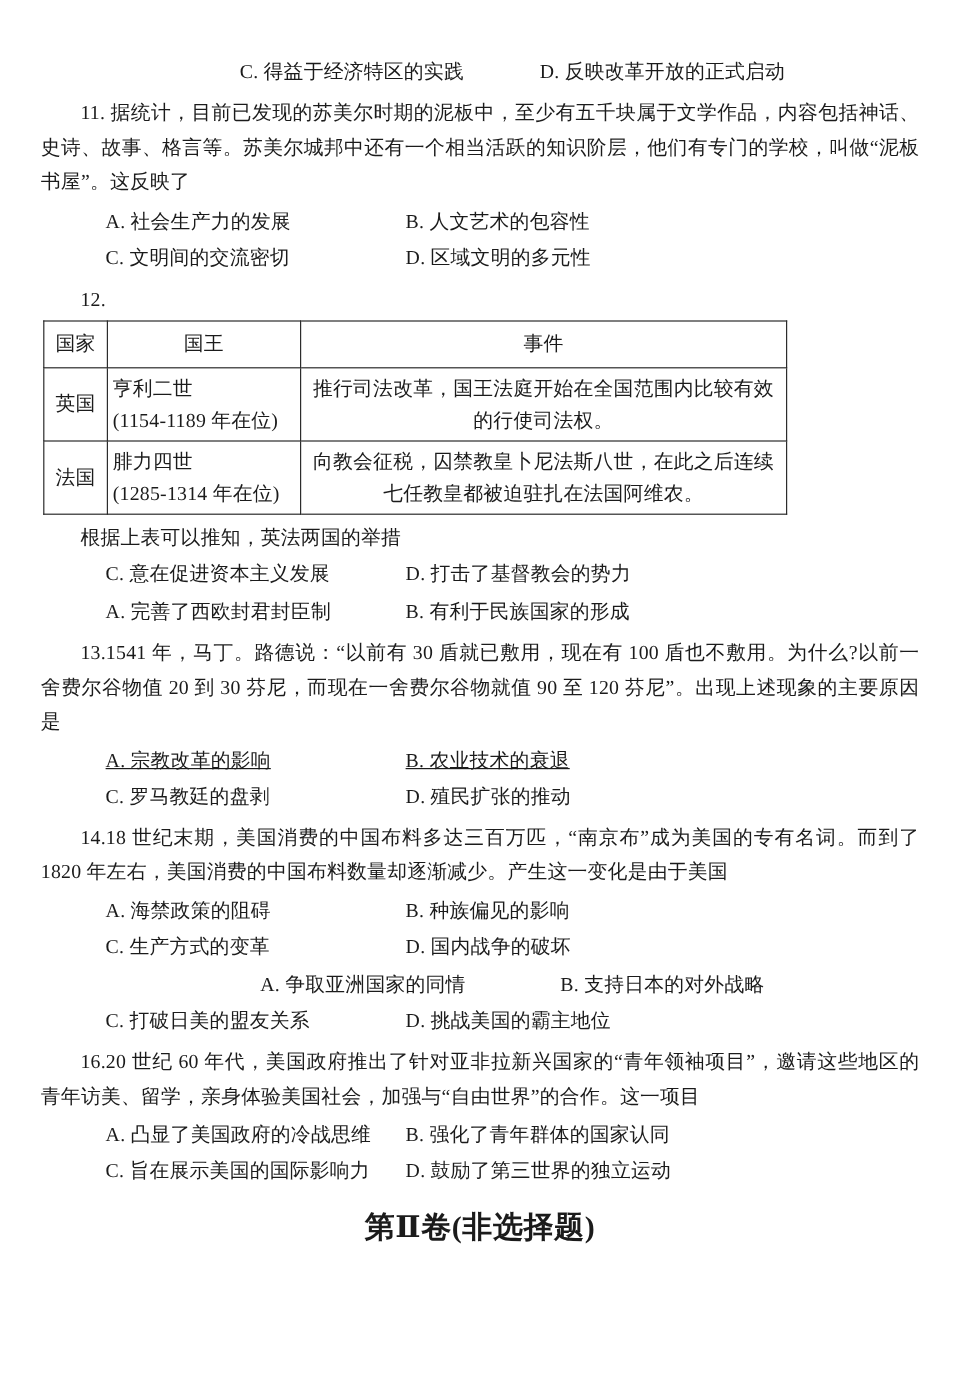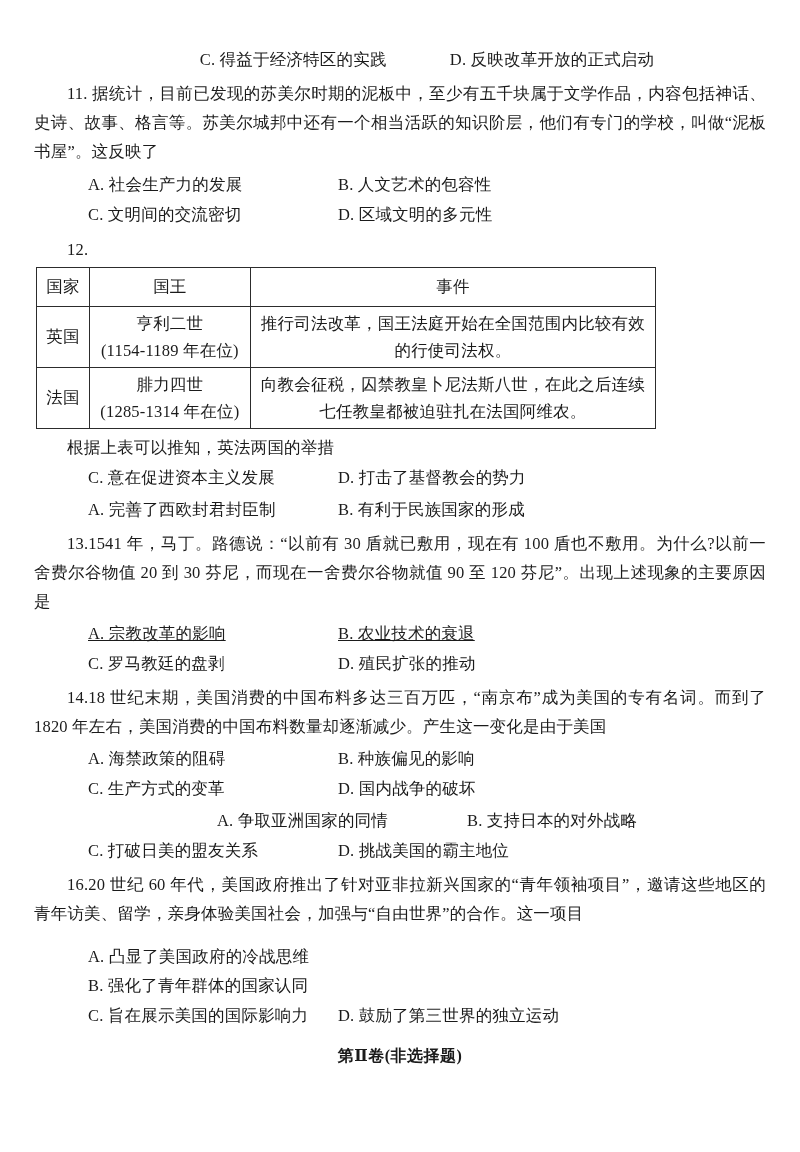--- a/index.html
+++ b/index.html
@@ -45,27 +45,27 @@
     font-size: 16.5px;
     font-weight: normal;
     padding: 2px 4px;
     letter-spacing: 0.2px;
   }
   .info-table thead th { height: 34px; text-align: center; }
   .col-country { width: 52px; }
   .col-king    { width: 158px; }
   .col-event   { width: 398px; }
   .cell-country { text-align: center; }
-  .cell-king    { text-align: center; line-height: 27px; }
+  .cell-king    { text-align: left; line-height: 27px; }
   .cell-event   { text-align: center; line-height: 27px; height: 56px; vertical-align: middle; }
 
   .section-title {
     margin: 16px 0 0 0;
     text-align: center;
-    font-size: 16px;
+    font-size: 25px;
     font-weight: bold;
     letter-spacing: 0.5px;
   }
 </style>
 </head>
 <body>
 
 <div class="page">
 
   <div class="opt-row no-top">
@@ -149,21 +149,21 @@
   <div class="opt-row" style="margin-top:3px;justify-content:center;">
     <span class="opt-first">A. 争取亚洲国家的同情</span>
     <span>B. 支持日本的对外战略</span>
   </div>
   <div class="opt-row">
     <span class="opt-first">C. 打破日美的盟友关系</span>
     <span>D. 挑战美国的霸主地位</span>
   </div>
 
   <p class="para">16.20 世纪 60 年代，美国政府推出了针对亚非拉新兴国家的“青年领袖项目”，邀请这些地区的青年访美、留学，亲身体验美国社会，加强与“自由世界”的合作。这一项目</p>
-  <div class="opt-row" style="margin-top:14px;flex-direction:column;">
+  <div class="opt-row" style="margin-top:3px;">
     <span class="opt-first">A. 凸显了美国政府的冷战思维</span>
     <span>B. 强化了青年群体的国家认同</span>
   </div>
   <div class="opt-row">
     <span class="opt-first">C. 旨在展示美国的国际影响力</span>
     <span>D. 鼓励了第三世界的独立运动</span>
   </div>
 
   <h2 class="section-title">第Ⅱ卷(非选择题)</h2>
 

